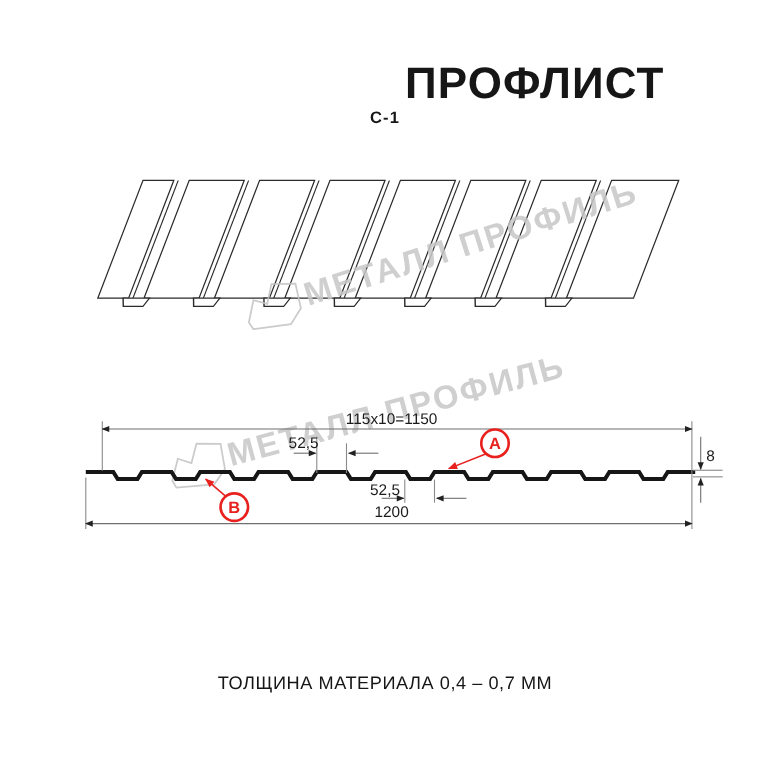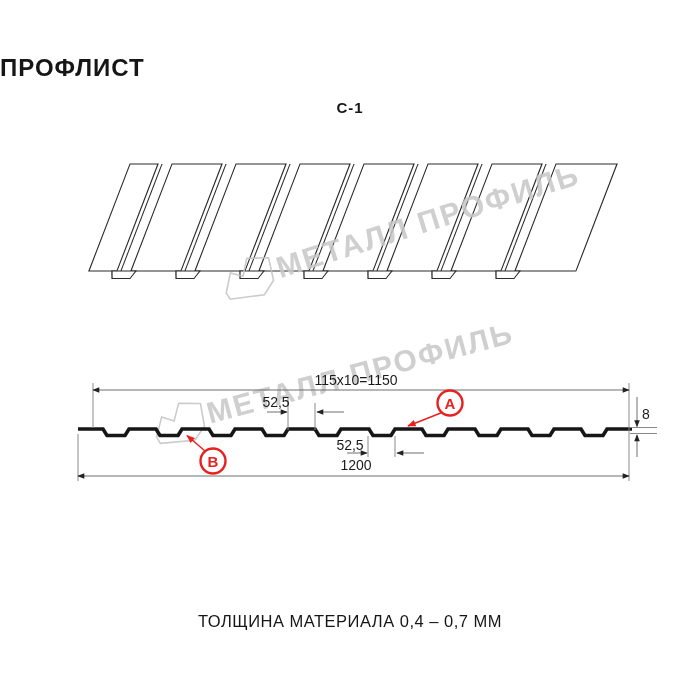--- a/index.html
+++ b/index.html
@@ -1,19 +1,19 @@
 <!DOCTYPE html>
 <html><head>
 <meta charset="utf-8">
 <style>
   html,body{margin:0;padding:0;background:#fff;}
   #stage{position:relative;width:700px;height:700px;background:#ffffff;overflow:hidden;
          font-family:"Liberation Sans", sans-serif;color:#1b1b1b;}
-  .title{position:absolute;top:54px;left:0;width:604px;text-align:left;
-         font-size:24px;font-weight:700;letter-spacing:1px;color:#161616;}
+  .title{position:absolute;top:54px;left:0;width:604px;text-align:right;
+         font-size:40px;font-weight:700;letter-spacing:1px;color:#161616;}
   .subtitle{position:absolute;top:99px;left:0;width:700px;text-align:center;
          font-size:15px;font-weight:700;letter-spacing:1px;color:#161616;}
   .footer{position:absolute;top:612px;left:0;width:700px;text-align:center;
          font-size:16.5px;font-weight:500;letter-spacing:0.5px;color:#161616;}
   svg{position:absolute;overflow:visible;}
   #iso-svg{left:70px;top:135px;}
   #sec-svg{left:40px;top:350px;}
   .panel{fill:#ffffff;stroke:#2b2b2b;stroke-width:1.2;}
   .ribline{stroke:#2b2b2b;stroke-width:1.1;}
   .foot{fill:#ffffff;stroke:#2b2b2b;stroke-width:1.2;}

